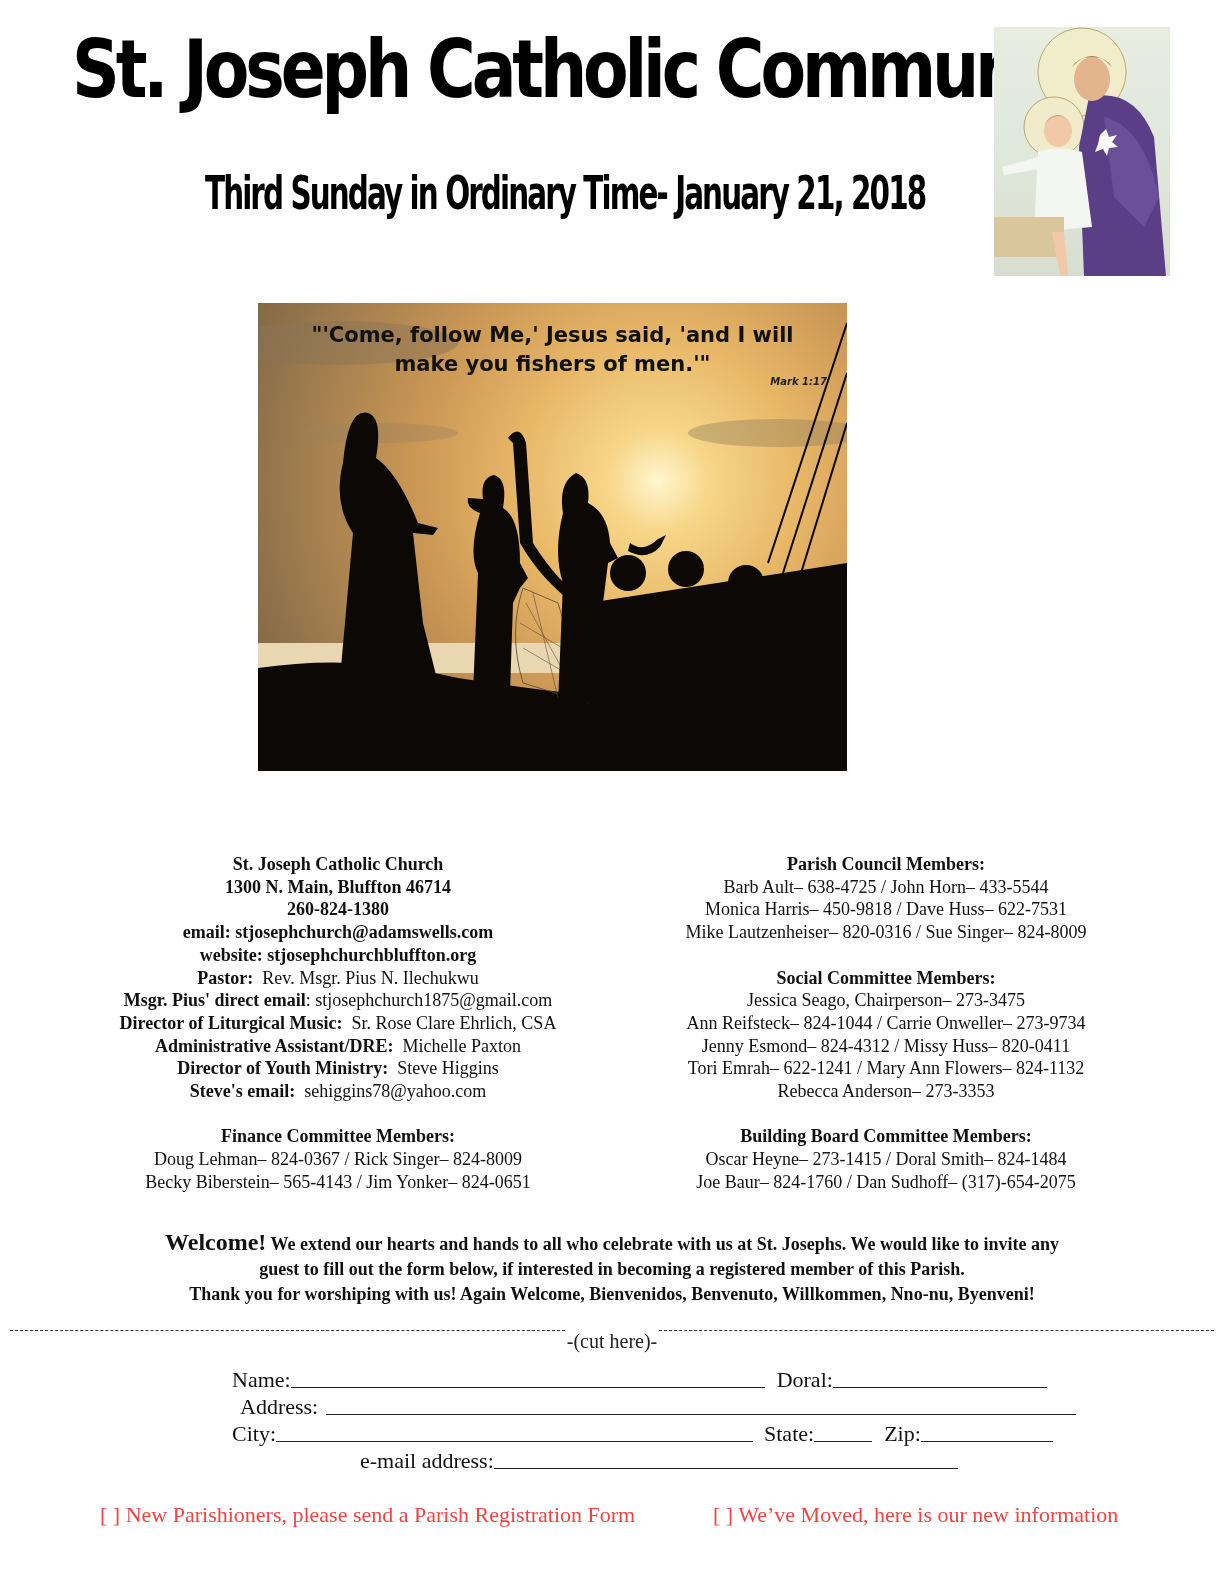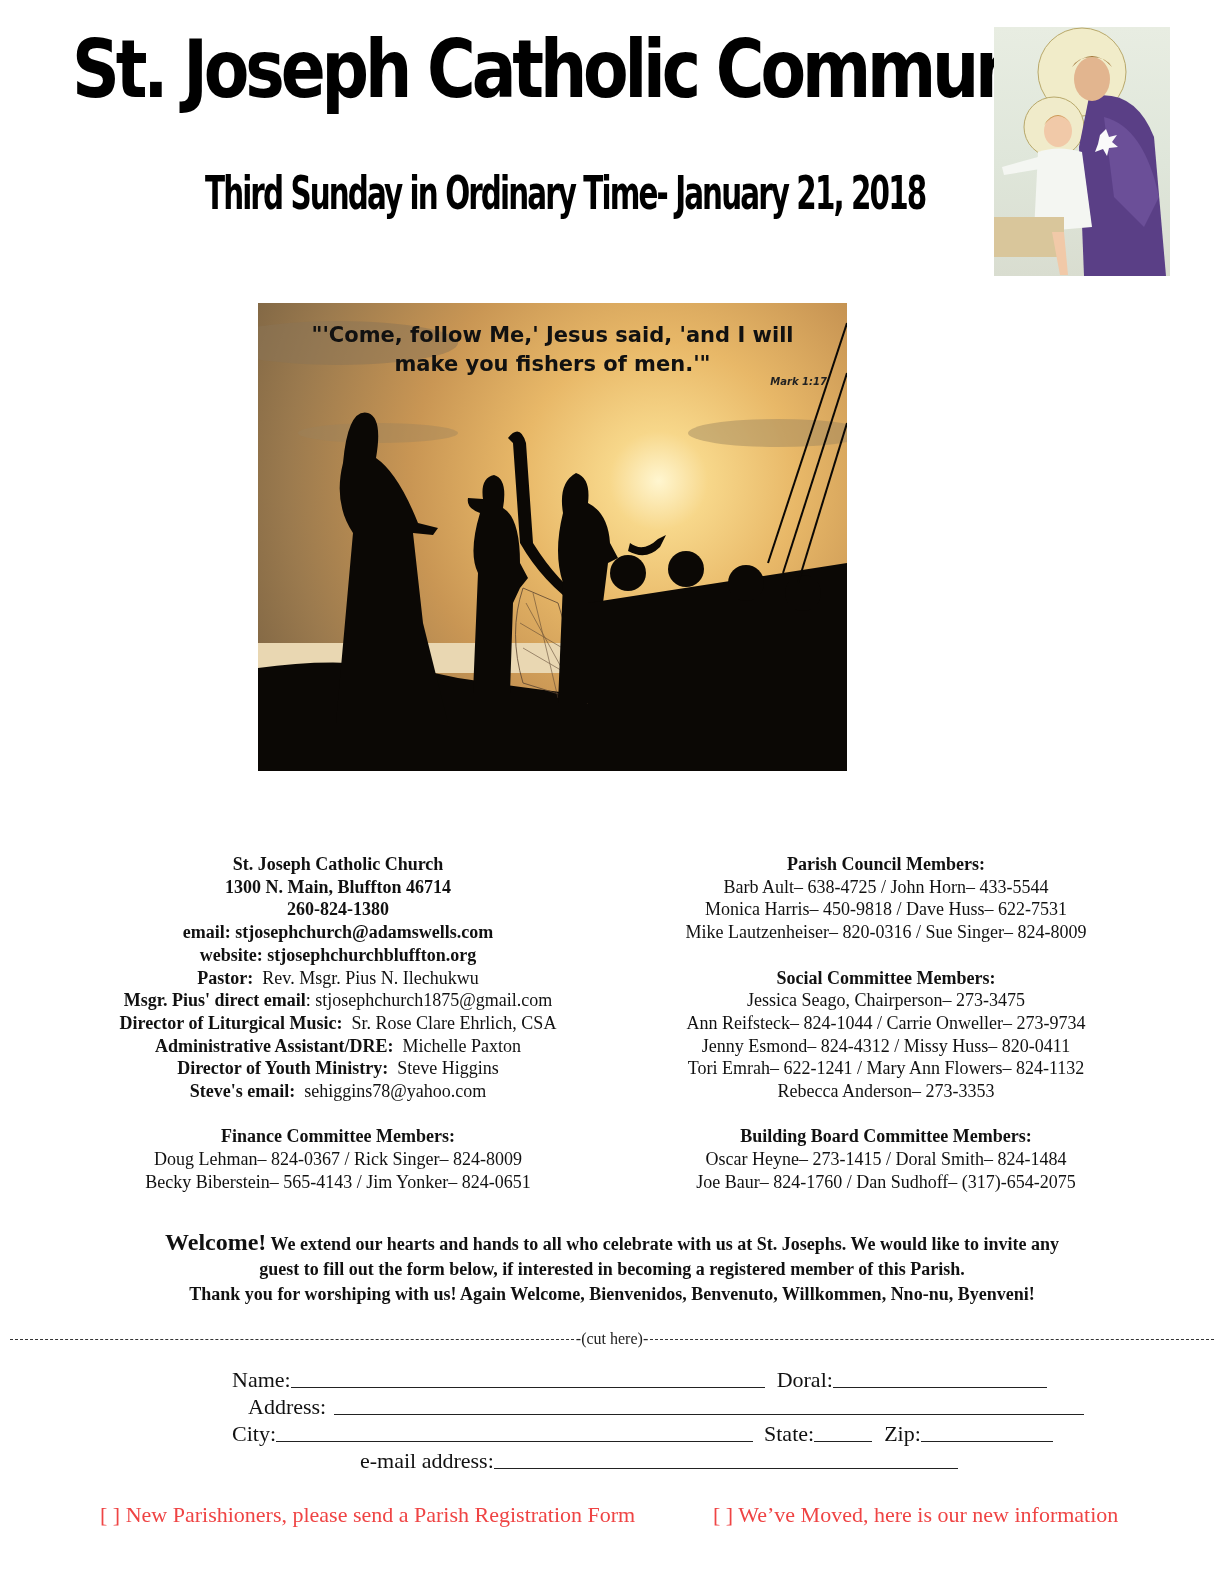--- a/index.html
+++ b/index.html
@@ -55,22 +55,22 @@
     .right-col { left: 646px; top: 853px; width: 480px; }
 
     .welcome {
       position: absolute; left: 40px; top: 1230px; width: 1144px;
       text-align: center; font-weight: bold; font-size: 18px; line-height: 25px; color: #111;
     }
     .welcome .big { font-size: 24px; }
 
     .cut-line {
       position: absolute; left: 10px; top: 1330px; width: 1204px;
-      font-size: 16px; white-space: nowrap; overflow: hidden; color: #222;
-      display: flex; align-items: center;
+      font-size: 20px; white-space: nowrap; overflow: hidden; color: #222;
+      display: flex; align-items: flex-start;
     }
     .cut-line .dash { flex: 1; border-top: 1.5px dashed #333; height: 0; }
     .cut-line .cut-label { padding: 0 2px; }
 
     .form-row {
       position: absolute; font-size: 22px; line-height: 27px; color: #111; white-space: nowrap;
       display: flex; align-items: center;
     }
     .form-row .line {
       display: inline-block; border-bottom: 1.3px solid #222; height: 20px; margin-bottom: 4px;
@@ -191,21 +191,21 @@
   <span class="cut-label">-(cut here)-</span>
   <span class="dash"></span>
 </div>
 
 <div class="form-row" style="left:232px; top:1366px;">
   <span class="lbl">Name:</span>
   <span class="line" style="width:474px;"></span>
   <span class="lbl" style="margin-left:12px;">Doral:</span>
   <span class="line" style="width:214px;"></span>
 </div>
-<div class="form-row" style="left:248px; top:1393px;gap:8px;">
+<div class="form-row" style="left:240px; top:1393px;gap:8px;">
   <span class="lbl">Address:</span>
   <span class="line" style="width:750px;"></span>
 </div>
 <div class="form-row" style="left:232px; top:1420px;">
   <span class="lbl">City:</span>
   <span class="line" style="width:477px;"></span>
   <span class="lbl" style="margin-left:11px;">State:</span>
   <span class="line" style="width:58px;"></span>
   <span class="lbl" style="margin-left:12px;">Zip:</span>
   <span class="line" style="width:132px;"></span>

